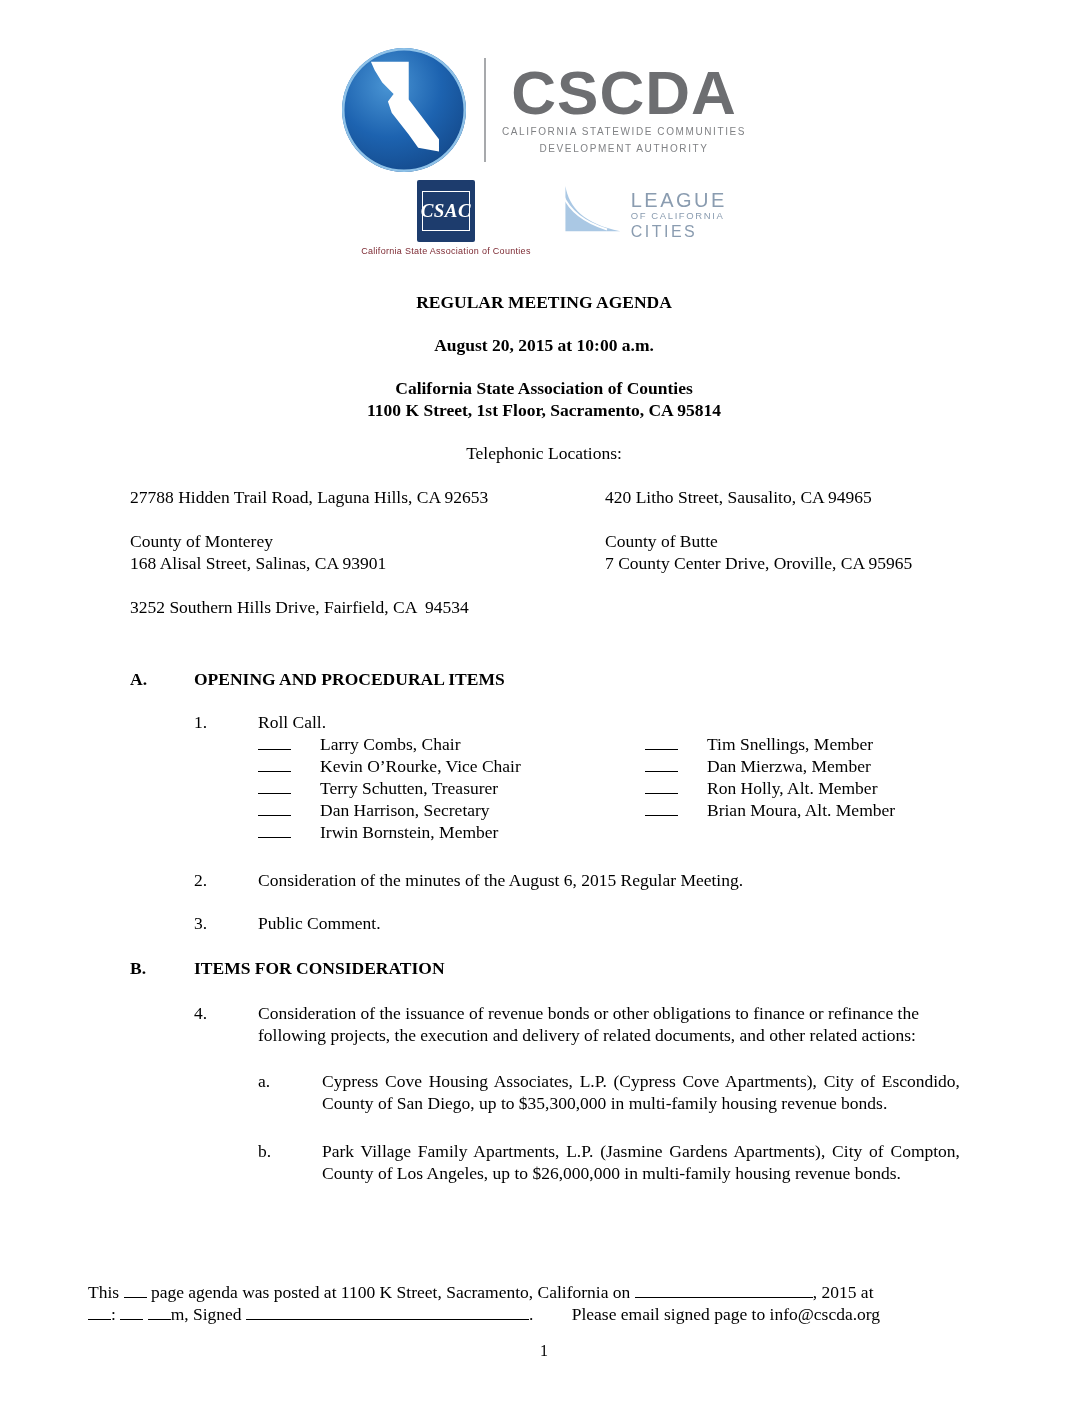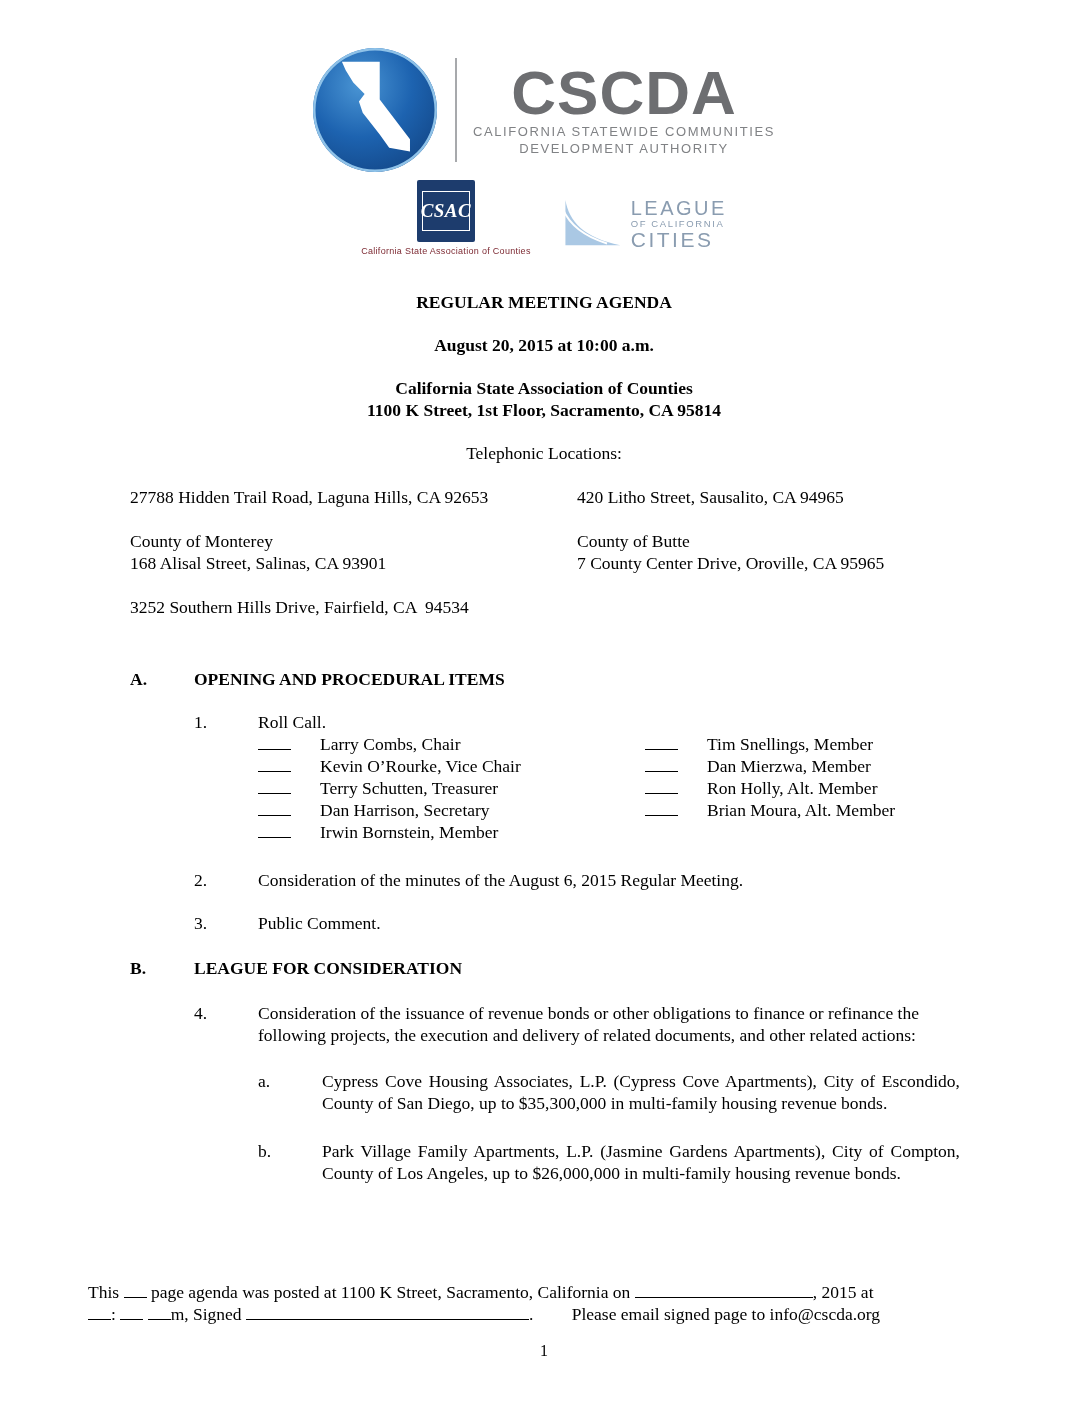--- a/index.html
+++ b/index.html
@@ -26,21 +26,21 @@
     flex-shrink:0;
   }
   .globe svg { width:86px; height:104px; }
   .logo-divider { width:2px; height:104px; background:#a7a9ac; margin:0 16px 0 18px; }
   .logo-textblock { text-align:center; font-family:"Liberation Sans","DejaVu Sans",sans-serif; }
   .logo-acronym {
     font-size:62px; line-height:60px; font-weight:bold;
     color:#6d6e71; letter-spacing:1px;
   }
   .logo-sub {
-    font-size:13px; line-height:17px; color:#808285; letter-spacing:1.6px;
+    font-size:10px; line-height:17px; color:#808285; letter-spacing:1.6px;
   }
   
   .partner-logos {
     margin-top:8px;
     display:flex; justify-content:center; align-items:flex-start; gap:30px;
   }
   .csac-wrap { text-align:center; }
   .csac-box {
     width:58px; height:62px; margin:0 auto;
     background:#1d3c6d; border-radius:2px;
@@ -52,36 +52,36 @@
   }
   .csac-acronym {
     color:#ffffff; font-style:italic; font-weight:bold;
     font-size:19px; letter-spacing:0.5px;
     font-family:"Liberation Serif",serif;
   }
   .csac-caption {
     margin-top:4px; font-size:9px; line-height:11px; color:#7d2a33;
     font-family:"Liberation Sans","DejaVu Sans",sans-serif; letter-spacing:0.3px;
   }
-  .league-wrap { display:flex; align-items:flex-start; gap:8px; margin-top:16px; }
+  .league-wrap { display:flex; align-items:flex-end; gap:8px; margin-top:2px; }
   .league-swoosh svg { width:62px; height:56px; }
   .league-text {
     font-family:"Liberation Sans","DejaVu Sans",sans-serif;
     color:#8a9cb0; text-align:left; margin-top:2px;
   }
   .league-l1 { font-size:20px; line-height:20px; letter-spacing:2.5px; }
   .league-l2 { font-size:9.5px; line-height:11px; letter-spacing:1.6px; }
-  .league-l3 { font-size:21px; line-height:22px; letter-spacing:2.5px; }
+  .league-l3 { font-size:16px; line-height:22px; letter-spacing:2.5px; }
   
   .title-block { text-align:center; margin-top:34px; }
   .t-line { font-weight:bold; }
   .t-gap { margin-top:21px; }
   .t-normal { font-weight:normal; }
   
-  .addr-row { display:flex; margin-left:130px; margin-top:22px; }
+  .addr-row { display:flex; margin-left:130px; margin-top:22px;gap:28px; }
   .addr-left { width:447px; flex-shrink:0; }
   .addr-line { white-space:pre-wrap; }
   
   .section-head { display:flex; margin-left:130px; font-weight:bold; }
   .sec-letter { width:64px; flex-shrink:0; }
   .item-row { display:flex; margin-left:194px; }
   .item-num { width:64px; flex-shrink:0; }
   .item-text { width:695px; }
   .roll-block { display:flex; margin-left:258px; }
   .roll-col-left { width:387px; flex-shrink:0; }
@@ -220,21 +220,21 @@
     <div class="item-num">2.</div>
     <div class="item-text">Consideration of the minutes of the August 6, 2015 Regular Meeting.</div>
   </div>
   <div class="item-row mt21">
     <div class="item-num">3.</div>
     <div class="item-text">Public Comment.</div>
   </div>
 
   <div class="section-head mt23">
     <div class="sec-letter">B.</div>
-    <div>LEAGUE FOR CONSIDERATION</div>
+    <div>ITEMS FOR CONSIDERATION</div>
   </div>
 
   <div class="item-row mt23">
     <div class="item-num">4.</div>
     <div class="item-text">Consideration of the issuance of revenue bonds or other obligations to finance or refinance the following projects, the execution and delivery of related documents, and other related actions:</div>
   </div>
   <div class="subitem-row mt24">
     <div class="sub-letter">a.</div>
     <div class="sub-text">Cypress Cove Housing Associates, L.P. (Cypress Cove Apartments), City of Escondido, County of San Diego, up to $35,300,000 in multi-family housing revenue bonds.</div>
   </div>

